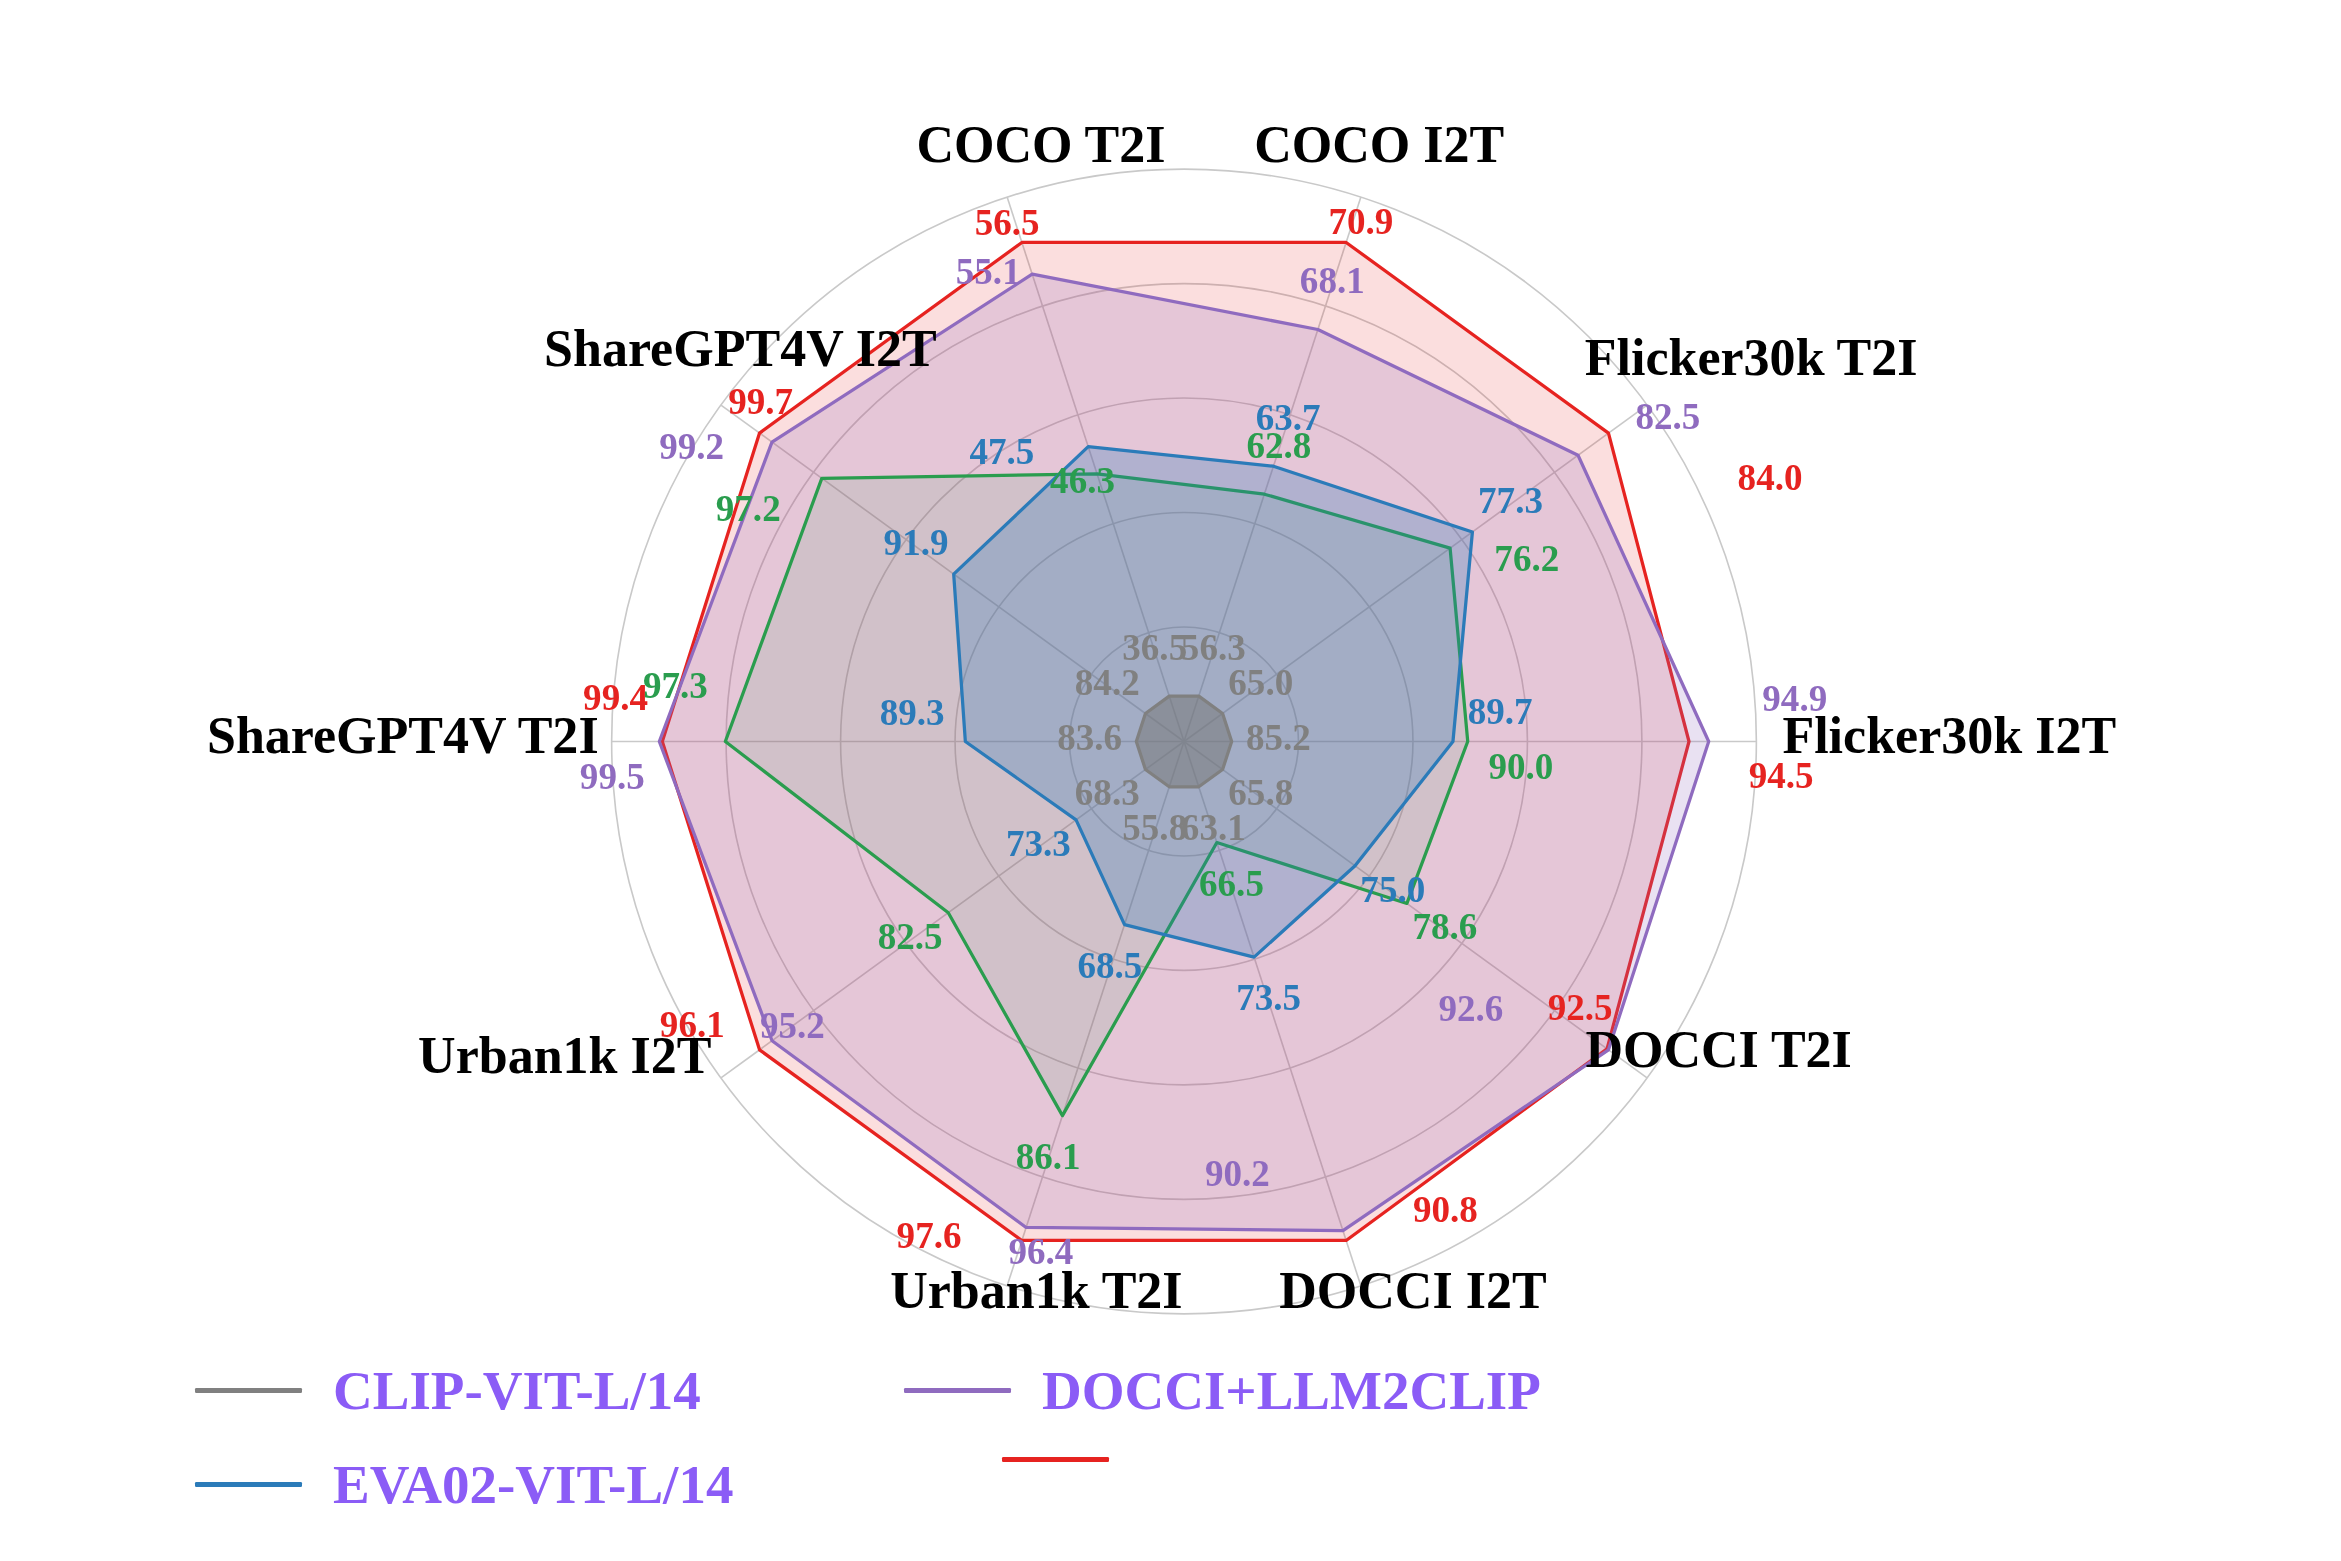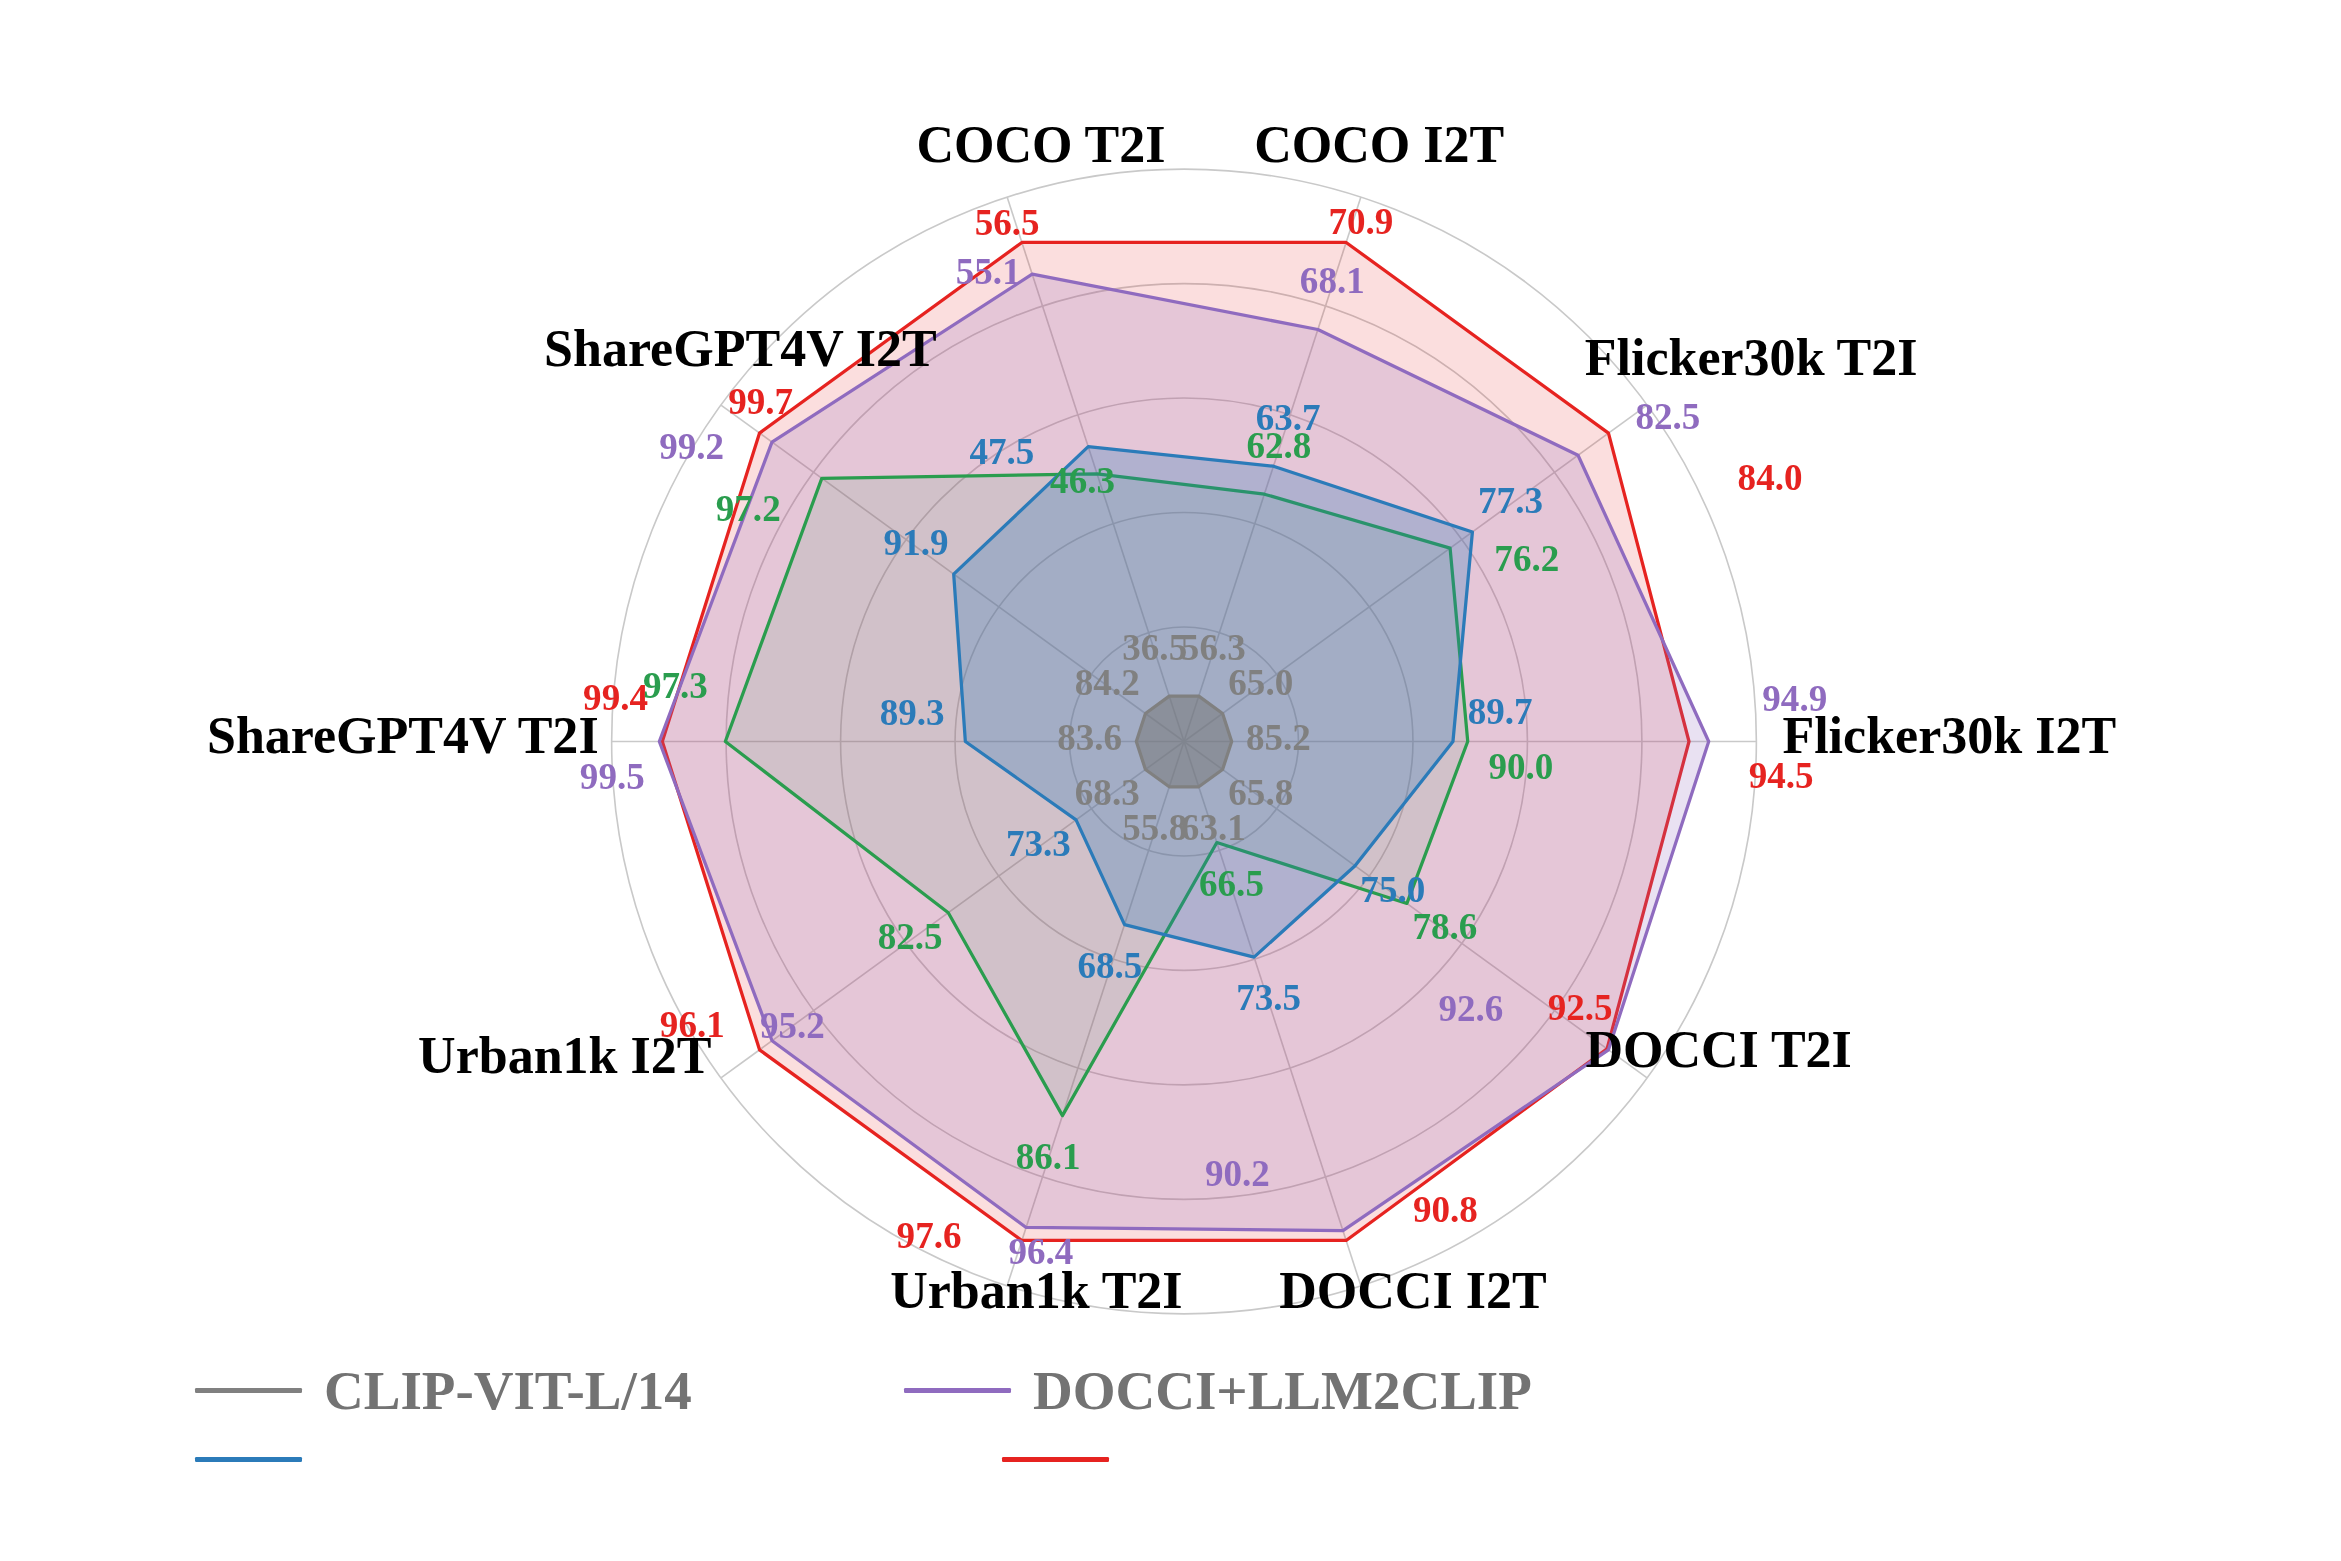--- a/index.html
+++ b/index.html
@@ -1,20 +1,20 @@
 <!DOCTYPE html>
 <html style="font-size:10.4px"><head>
 <meta charset="utf-8">
 <style>
   html,body{margin:0;padding:0;background:#ffffff;}
   #page{position:relative;width:2342px;height:1561px;background:#ffffff;overflow:hidden;
         font-family:"Liberation Serif",serif;}
   #radar{position:absolute;left:0;top:0;}
-  .legend-item{position:absolute;display:flex;align-items:center;gap:22px;
-               font-weight:bold;font-size:55px;color:#737373;white-space:nowrap;}
+  .legend-item{position:absolute;display:flex;align-items:center;gap:31px;
+               font-weight:bold;font-size:55px;color:#8b5cf6;white-space:nowrap;}
   .legend-swatch{display:inline-block;width:107px;height:4.6px;border-radius:1.3px;}
   .legend-label{line-height:1;}
 </style>
 </head>
 <body>
 
 <div id="page">
 
   <svg id="radar" width="2342" height="1561" viewBox="0 0 3600 2400">
       <circle cx="1820" cy="1140" r="176" fill="none" stroke="#c9c9c9" stroke-width="2.5"></circle>
@@ -102,19 +102,20 @@
   <div class="legend-item" style="left:195px;top:1363px">
     <span class="legend-swatch" style="background: rgb(128, 128, 128);"></span>
     <span class="legend-label">CLIP-VIT-L/14</span>
   </div>
   <div class="legend-item" style="left:904px;top:1363px">
     <span class="legend-swatch" style="background: rgb(143, 107, 191);"></span>
     <span class="legend-label">DOCCI+LLM2CLIP</span>
   </div>
   <div class="legend-item" style="left:195px;top:1457px">
     <span class="legend-swatch" style="background: rgb(43, 123, 185);"></span>
+    <span class="legend-label">EVA02-VIT-L/14</span>
   </div>
   <div class="legend-item" style="left:1002px;top:1457px">
     <span class="legend-swatch" style="background: rgb(230, 35, 32);"></span>
   </div>
 
 </div>
 
 
 </body></html>

